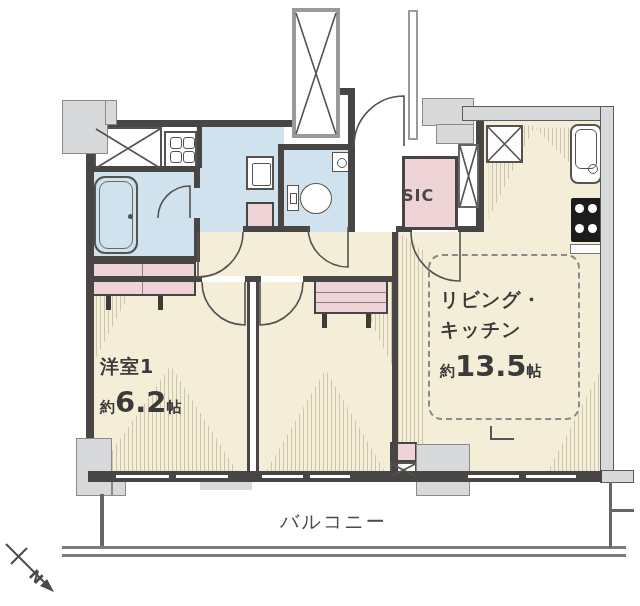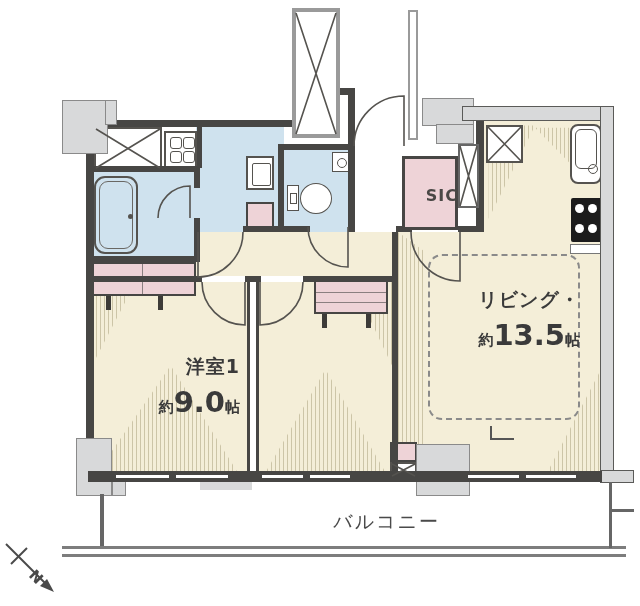--- a/index.html
+++ b/index.html
@@ -11,21 +11,21 @@
   .fill-pink{background:var(--c-storage,#eed3d7);border:2px solid var(--c-wall,#474644);box-sizing:border-box;}
   .wall{background:var(--c-wall,#474644);}
   .col{background:var(--c-column,#d8d9da);border:1.5px solid #8a8a8a;box-sizing:border-box;}
   .exwall{background:var(--c-column,#d8d9da);border:1.5px solid #5a5a58;box-sizing:border-box;}
   .box{background:#fff;border:2px solid #55534f;box-sizing:border-box;}
   .stub{background:#fff;border:2.5px solid #9a9a9a;box-sizing:border-box;}
   .hatch-t{position:absolute;inset:0;
      background:repeating-linear-gradient(90deg,rgba(150,140,100,.42) 0 1px,transparent 1px 4px);}
   .win{background:#fff;border-top:2px solid #474644;border-bottom:2px solid #474644;box-sizing:border-box;}
   .wtick{background:#474644;}
-  .lbl{line-height:1.5;text-align:right;white-space:nowrap;}
+  .lbl{line-height:1.5;text-align:left;white-space:nowrap;}
   .rname{font-size:19px;font-weight:bold;letter-spacing:1px;}
   .rsize{font-size:15px;font-weight:bold;}
   .rsize .num{font-size:29px;}
   .ldk-l{font-size:19px;font-weight:bold;letter-spacing:1px;line-height:1.6;}
   .sic-l{font-size:16px;font-weight:bold;letter-spacing:1px;color:#4a4846;}
   .small-l{font-size:17px;}
   .balc-l{font-size:19px;letter-spacing:2px;color:#4a4a4a;}
   .dashed-rect{border:2px dashed #8a8a8a;border-radius:14px;box-sizing:border-box;}
   .bracket{background:#3d3b38;}
   svg.lines{position:absolute;left:0;top:0;}
@@ -225,24 +225,25 @@
     <g>
       <line class="compass" x1="6" y1="544" x2="46" y2="584"></line>
       <line class="compass" x1="11" y1="564" x2="27" y2="548"></line>
       <polygon points="54,592 40,586 47,579" fill="#4a4a4a"></polygon>
       <text transform="translate(28,576) rotate(45)" font-size="15" font-weight="bold" fill="#4a4a4a">N</text>
     </g>
   </svg>
 
   <div class="abs lbl" style="left:100px;top:352px;width:140px;">
     <div class="rname">洋室1</div>
-    <div class="rsize"><span>約</span><span class="num">9.0</span><span>帖</span></div>
+    <div class="rsize"><span>約</span><span class="num">6.2</span><span>帖</span></div>
   </div>
   <div class="abs lbl" style="left:252px;top:352px;width:140px;">
   </div>
   <div class="abs lbl" style="left:440px;top:284px;width:140px;">
     <div class="ldk-l">リビング・</div>
+    <div class="ldk-l">キッチン</div>
     <div class="rsize"><span>約</span><span class="num">13.5</span><span>帖</span></div>
   </div>
   <div class="abs lbl sic-l" style="left:402px;top:184px;width:56px;">SIC</div>
   <div class="abs lbl balc-l" style="left:280px;top:507px;width:160px;">バルコニー</div>
 
 </div>
 
 </body></html>

